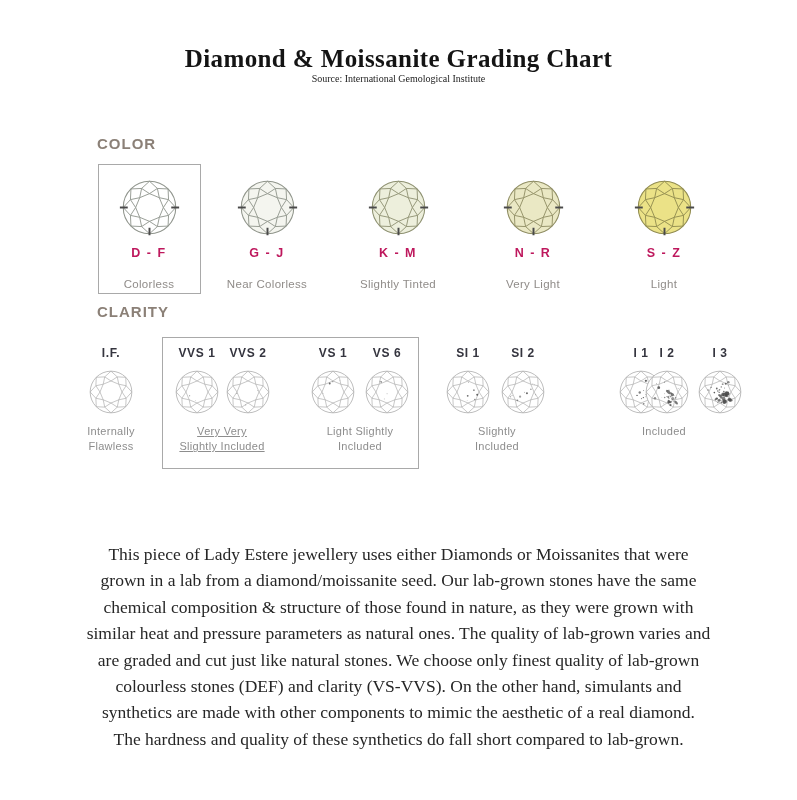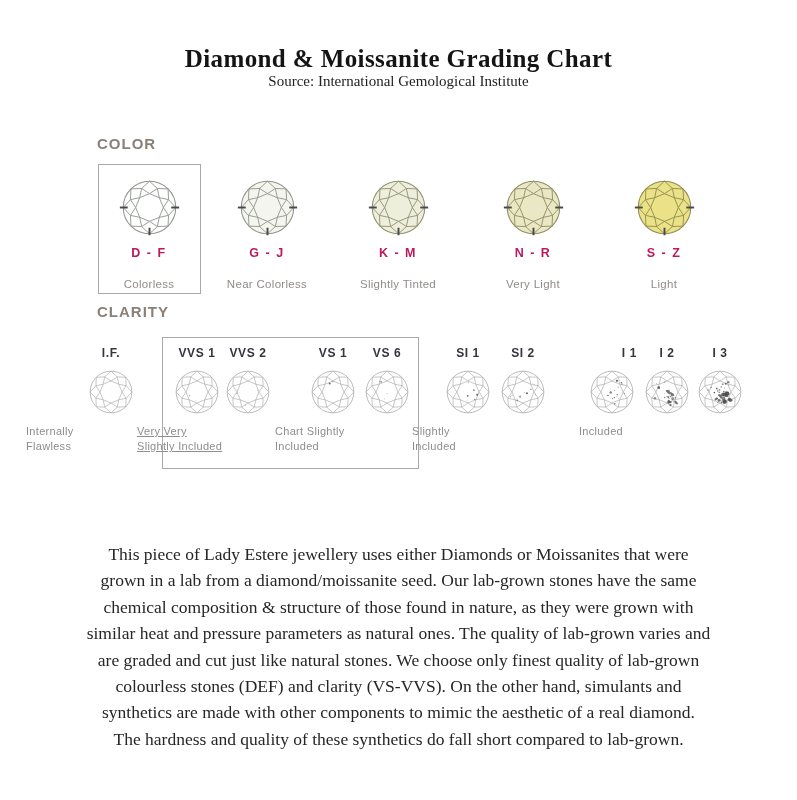--- a/index.html
+++ b/index.html
@@ -2,33 +2,33 @@
 <html><head>
 <meta charset="utf-8">
 <style>
   html,body{margin:0;padding:0;background:#ffffff;}
   .page{position:relative;width:797px;height:800px;background:#ffffff;overflow:hidden;
         font-family:"Liberation Sans",sans-serif;}
   .page-title{position:absolute;top:45px;left:0;width:100%;text-align:center;
     font-family:"Liberation Serif","DejaVu Serif",serif;font-weight:bold;font-size:25px;
     color:#141414;letter-spacing:0.4px;}
   .page-subtitle{position:absolute;top:73px;left:0;width:100%;text-align:center;
-    font-family:"Liberation Serif","DejaVu Serif",serif;font-size:15px;color:#222;}
+    font-family:"Liberation Serif","DejaVu Serif",serif;font-size:10px;color:#222;}
   .section-heading{position:absolute;left:57px;font-size:15px;font-weight:bold;
     letter-spacing:1px;color:#8b8077;margin-left:40px;}
   #colorHeading{top:135px;}
   #clarityHeading{top:303px;}
   .row{position:absolute;left:0;top:0;width:100%;height:0;}
   .color-item{position:absolute;top:176px;width:130px;text-align:center;}
   .grade-range{margin-top:3px;font-size:12.5px;font-weight:bold;color:#be185d;letter-spacing:1.5px;}
   .grade-desc{margin-top:18px;font-size:11.5px;color:#908c89;letter-spacing:0.3px;}
   .clarity-item{position:absolute;top:346px;width:90px;text-align:center;}
   .clarity-code{font-size:12px;font-weight:bold;color:#35353f;letter-spacing:0.6px;}
   .clarity-item svg{margin-top:7px;}
-  .clarity-group-label{position:absolute;top:424px;width:170px;text-align:left;
+  .clarity-group-label{position:absolute;top:424px;width:170px;text-align:center;
     font-size:11px;color:#8d8d8d;line-height:1.4;letter-spacing:0.3px;white-space:pre-line;}
   .hl-box{position:absolute;border:1px solid #a9a9a9;background:transparent;}
   #colorBox{left:98px;top:164px;width:101px;height:128px;}
   #clarityBox{left:162px;top:337px;width:255px;height:130px;}
   .footer-heading{position:absolute;top:512px;left:0;width:100%;text-align:center;
     font-family:"Liberation Serif","DejaVu Serif",serif;font-weight:bold;font-size:19px;color:#161616;}
   .footer-body{position:absolute;top:541px;left:30px;width:737px;text-align:center;
     font-family:"Liberation Serif","DejaVu Serif",serif;font-size:17.5px;line-height:26.4px;
     color:#262626;white-space:pre-line;}
 </style>
@@ -551,21 +551,21 @@
           <circle cx="21.3" cy="4.8" r="0.7" fill="#4a4a4a" stroke="none" opacity="0.89"></circle>
           <circle cx="-9.5" cy="13.9" r="1.5" fill="#4a4a4a" stroke="none" opacity="0.62"></circle>
           <circle cx="19.4" cy="-12.2" r="0.6" fill="#4a4a4a" stroke="none" opacity="0.59"></circle>
           <circle cx="-18.4" cy="5.7" r="0.8" fill="#4a4a4a" stroke="none" opacity="0.89"></circle>
           <circle cx="16.6" cy="-14.3" r="0.5" fill="#4a4a4a" stroke="none" opacity="0.71"></circle>
           <circle cx="2.7" cy="0.4" r="0.8" fill="#4a4a4a" stroke="none" opacity="0.70"></circle>
           <circle cx="-20.9" cy="8.0" r="1.0" fill="#4a4a4a" stroke="none" opacity="0.68"></circle>
           <circle cx="-4.9" cy="7.9" r="1.9" fill="#4a4a4a" stroke="none" opacity="0.50"></circle>
           <circle cx="6.6" cy="2.0" r="1.7" fill="#4a4a4a" stroke="none" opacity="0.83"></circle>
         </svg></div>
-      <div class="clarity-item" style="left: 547px; text-align: right;"><div class="clarity-code">I 1</div><svg width="50" height="50" viewBox="-42 -42 84 84">
+      <div class="clarity-item" style="left: 596px;"><div class="clarity-code">I 1</div><svg width="50" height="50" viewBox="-42 -42 84 84">
           <circle r="35" fill="#ffffff" stroke="#b0b0b0" stroke-width="1.4"></circle>
           <g stroke="#b0b0b0" stroke-width="1.2" fill="none">
             <line x1="25.41" y1="10.52" x2="18.50" y2="0.00"></line>
             <line x1="25.41" y1="10.52" x2="13.08" y2="13.08"></line>
             <line x1="25.41" y1="10.52" x2="35.00" y2="0.00"></line>
             <line x1="25.41" y1="10.52" x2="24.75" y2="24.75"></line>
             <line x1="10.52" y1="25.41" x2="13.08" y2="13.08"></line>
             <line x1="10.52" y1="25.41" x2="0.00" y2="18.50"></line>
             <line x1="10.52" y1="25.41" x2="24.75" y2="24.75"></line>
             <line x1="10.52" y1="25.41" x2="0.00" y2="35.00"></line>
@@ -781,21 +781,21 @@
           <ellipse cx="16.4" cy="13.0" rx="3.6" ry="2.6" fill="#4a4a4a" stroke="none" opacity="0.75" transform="rotate(70 16.4 13.0)"></ellipse>
           <ellipse cx="-1.6" cy="13.9" rx="2.3" ry="2.6" fill="#4a4a4a" stroke="none" opacity="0.75" transform="rotate(86 -1.6 13.9)"></ellipse>
           <ellipse cx="17.0" cy="13.3" rx="4.4" ry="2.3" fill="#4a4a4a" stroke="none" opacity="0.75" transform="rotate(13 17.0 13.3)"></ellipse>
           <ellipse cx="7.9" cy="4.8" rx="4.6" ry="3.1" fill="#4a4a4a" stroke="none" opacity="0.75" transform="rotate(19 7.9 4.8)"></ellipse>
           <ellipse cx="7.4" cy="16.7" rx="2.8" ry="3.6" fill="#4a4a4a" stroke="none" opacity="0.75" transform="rotate(29 7.4 16.7)"></ellipse>
         </svg></div>
       <div class="clarity-group-label" style="left: 26px;">Internally
 Flawless</div>
       <div class="clarity-group-label" style="left: 137px; text-decoration: underline;">Very Very
 Slightly Included</div>
-      <div class="clarity-group-label" style="left: 275px;">Chart Slightly
+      <div class="clarity-group-label" style="left: 275px;">Light Slightly
 Included</div>
       <div class="clarity-group-label" style="left: 412px;">Slightly
 Included</div>
       <div class="clarity-group-label" style="left: 579px;">Included</div>
     </div>
 
   <div class="footer-body">This piece of Lady Estere jewellery uses either Diamonds or Moissanites that were
 grown in a lab from a diamond/moissanite seed. Our lab-grown stones have the same
 chemical composition &amp; structure of those found in nature, as they were grown with
 similar heat and pressure parameters as natural ones. The quality of lab-grown varies and

